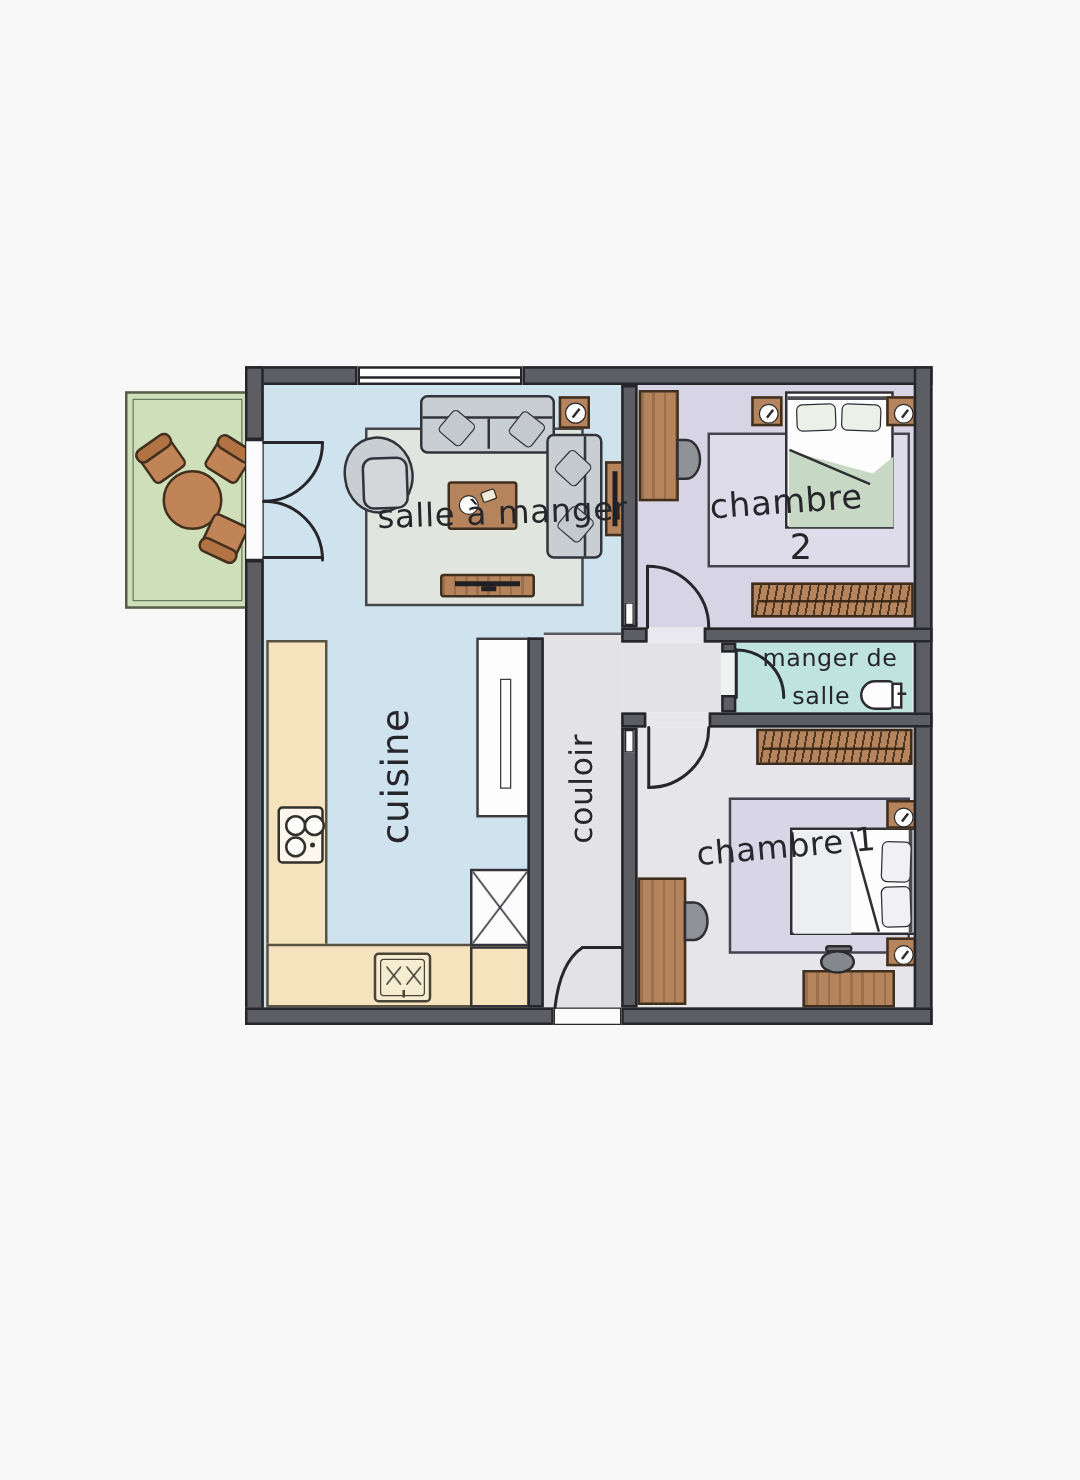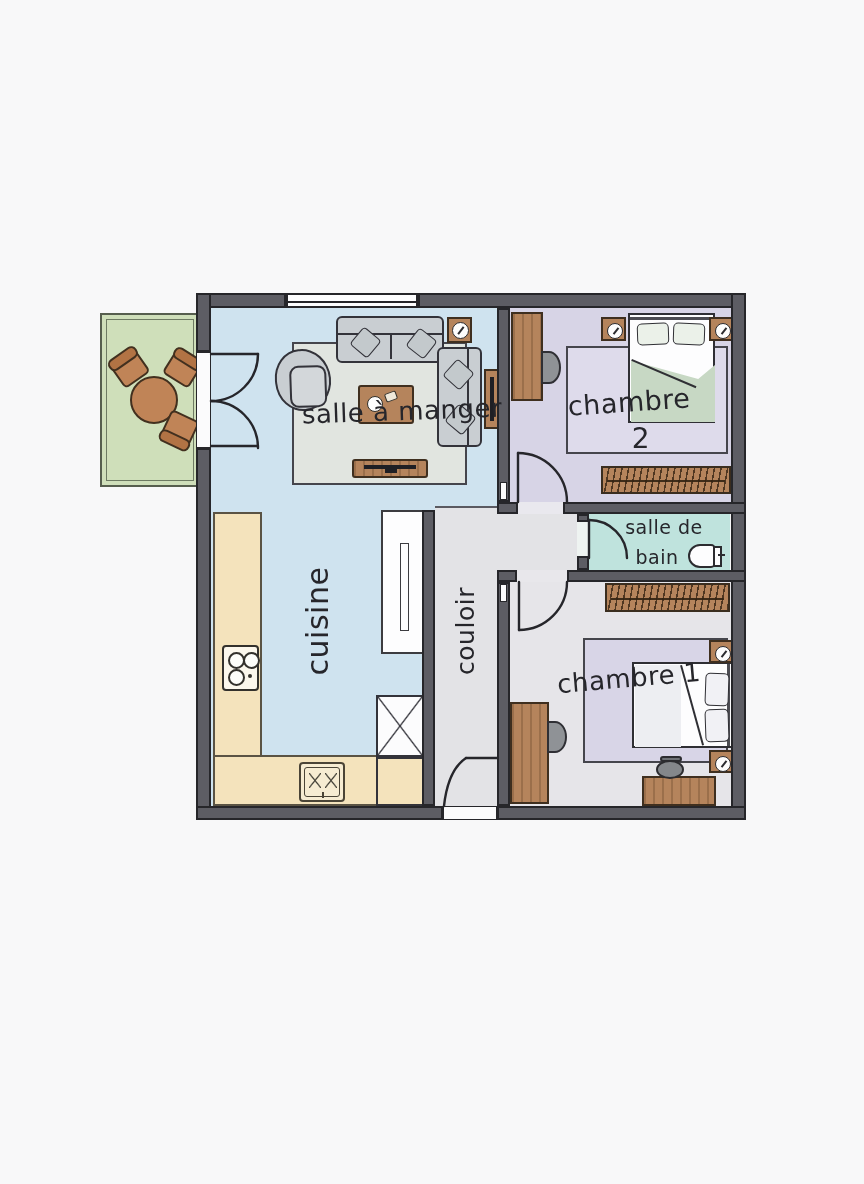--- a/index.html
+++ b/index.html
@@ -237,19 +237,19 @@
       <path d="M 589 520 L 589 558"></path>
       <path d="M 589 520 A 38 38 0 0 1 627 558"></path>
       <path d="M 466 758 L 497 758"></path>
       <path d="M 444 806 Q 448 770 466 758"></path>
     </g>
   </svg>
 
   <div class="label" style="left:402px;top:411px;font-size:26px;transform:translate(-50%,-50%) rotate(-2deg);">salle à manger</div>
   <div class="label" style="left:629px;top:402px;font-size:27px;transform:translate(-50%,-50%) rotate(-4deg);">chambre</div>
   <div class="label" style="left:641px;top:438px;font-size:28px;">2</div>
-  <div class="label" style="left:664px;top:527px;font-size:19px;">salle de</div>
-  <div class="label" style="left:657px;top:557px;font-size:19px;">bain</div>
+  <div class="label" style="left:664px;top:527px;font-size:19px;">manger de</div>
+  <div class="label" style="left:657px;top:557px;font-size:19px;">salle</div>
   <div class="label rot" style="left:317px;top:621px;font-size:30px;">cuisine</div>
   <div class="label rot" style="left:465px;top:631px;font-size:25px;">couloir</div>
   <div class="label" style="left:629px;top:678px;font-size:26px;transform:translate(-50%,-50%) rotate(-5deg);">chambre 1</div>
 
 </div>
 
 </body></html>

